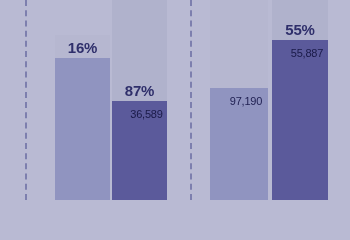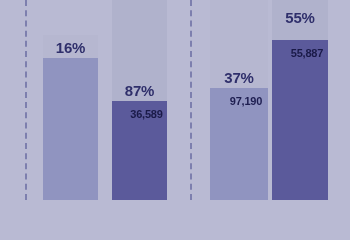--- a/index.html
+++ b/index.html
@@ -58,51 +58,50 @@
     font-weight: bold;
     letter-spacing: -0.2px;
   }
   .val-label {
     position: absolute;
     left: 14px;
     right: 0;
     text-align: center;
     color: #1e1e50;
     font-size: 11px;
-    font-weight: bold;
+    font-weight: normal;
     letter-spacing: -0.2px;
   }
   .val-label.on-dark {
     color: #1a1a48;
   }
 </style>
 </head>
 <body>
 
 <div id="chart-canvas">
 
   <div class="divider" style="left:25px;"></div>
   <div class="divider" style="left:190px;"></div>
 
-  <div class="column" style="left:43px; width:55px; height:165px;">
+  <div class="column" style="left:55px; width:55px; height:165px;">
     <div class="bar light" style="height:142px;"></div>
     <div class="pct-label" style="bottom:144px;">16%</div>
   </div>
 
   <div class="column track-dark" style="left:112px; width:55px; height:200px;">
     <div class="bar dark" style="height:99px;"></div>
     <div class="pct-label" style="bottom:101px;">87%</div>
     <div class="val-label on-dark" style="bottom:80px;">36,589</div>
   </div>
 
   <div class="column" style="left:210px; width:58px; height:200px;">
     <div class="bar light" style="height:112px;"></div>
-    <div class="pct-label" style="bottom:114px;">37%</div>
     <div class="val-label" style="bottom:93px;margin-top:8px;">97,190</div>
   </div>
 
   <div class="column track-dark" style="left:272px; width:56px; height:200px;">
     <div class="bar dark" style="height:160px;"></div>
-    <div class="pct-label" style="bottom:174px;">55%</div>
+    <div class="pct-label" style="bottom:162px;">55%</div>
     <div class="val-label on-dark" style="bottom:141px;">55,887</div>
   </div>
 
 </div>
 
 </body></html>

